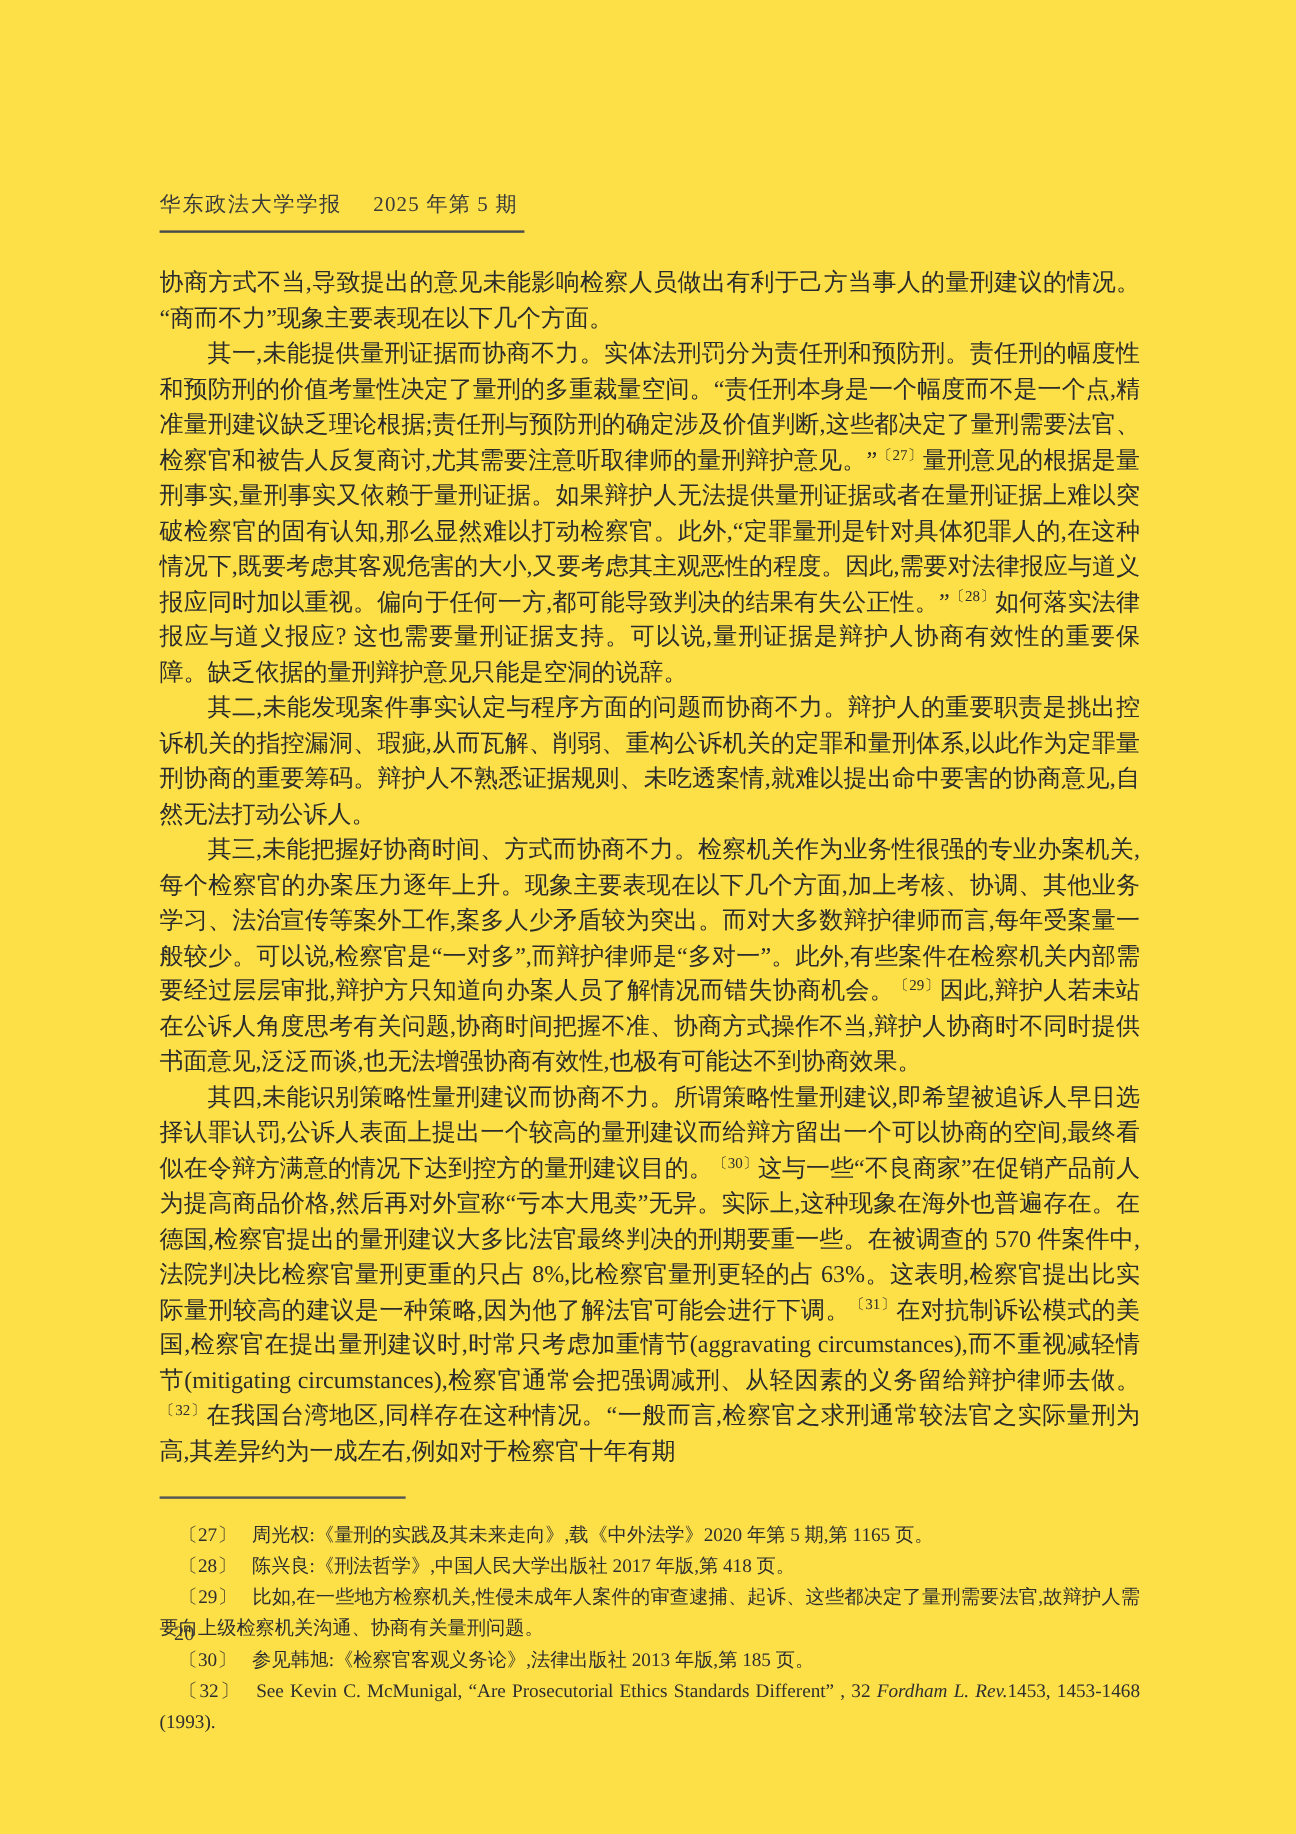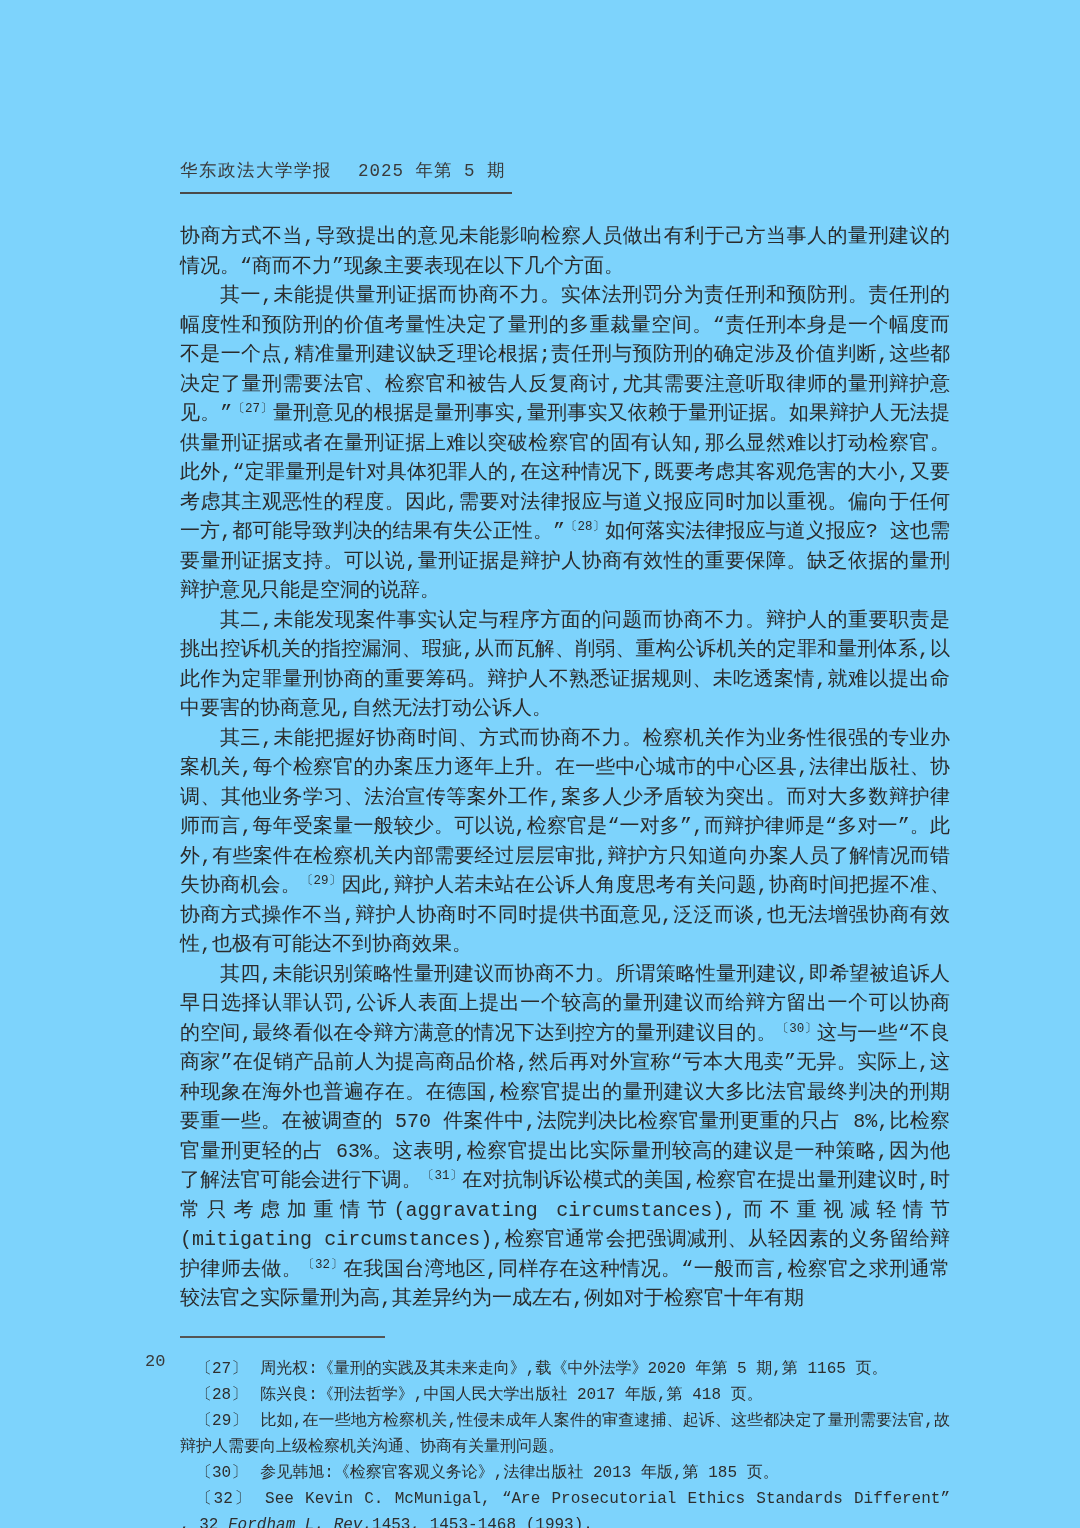--- a/index.html
+++ b/index.html
@@ -1,25 +1,24 @@
 <!DOCTYPE html>
 <html lang="zh"><head>
 <meta charset="utf-8">
 <style>
   html,body { margin:0; padding:0; background:#e8e8e8; }
   .page {
     position:relative;
     width:1080px; height:1528px;
     margin:0 auto;
-    background:#7dd3fc;
-    font-family:Liberation Mono, monospace;
+    background:#fde047;
+    font-family:Liberation Serif, serif;
     color:#2b2b2b;
     box-sizing:border-box;
     overflow:hidden;
-    padding-left:47px;
   }
   .content {
     box-sizing:border-box;
     padding:158px 130px 0 133px;
   }
   .journal-header {
     display:inline-block;
     font-size:17.5px;
     letter-spacing:1.5px;
     color:#3a3a3a;
@@ -79,21 +78,21 @@
       <span>华东政法大学学报</span><span class="issue">2025 年第 5 期</span>
     </div>
 
     <div class="article-body">
       <p class="continuation"><span>协商方式不当,导致提出的意见未能影响检察人员做出有利于己方当事人的量刑建议的情况。“商而不力”现象主要表现在以下几个方面。</span></p>
 
       <p><span>其一,未能提供量刑证据而协商不力。实体法刑罚分为责任刑和预防刑。责任刑的幅度性和预防刑的价值考量性决定了量刑的多重裁量空间。“责任刑本身是一个幅度而不是一个点,精准量刑建议缺乏理论根据;责任刑与预防刑的确定涉及价值判断,这些都决定了量刑需要法官、检察官和被告人反复商讨,尤其需要注意听取律师的量刑辩护意见。”</span><span class="sup">〔27〕</span><span>量刑意见的根据是量刑事实,量刑事实又依赖于量刑证据。如果辩护人无法提供量刑证据或者在量刑证据上难以突破检察官的固有认知,那么显然难以打动检察官。此外,“定罪量刑是针对具体犯罪人的,在这种情况下,既要考虑其客观危害的大小,又要考虑其主观恶性的程度。因此,需要对法律报应与道义报应同时加以重视。偏向于任何一方,都可能导致判决的结果有失公正性。”</span><span class="sup">〔28〕</span><span>如何落实法律报应与道义报应? 这也需要量刑证据支持。可以说,量刑证据是辩护人协商有效性的重要保障。缺乏依据的量刑辩护意见只能是空洞的说辞。</span></p>
 
       <p><span>其二,未能发现案件事实认定与程序方面的问题而协商不力。辩护人的重要职责是挑出控诉机关的指控漏洞、瑕疵,从而瓦解、削弱、重构公诉机关的定罪和量刑体系,以此作为定罪量刑协商的重要筹码。辩护人不熟悉证据规则、未吃透案情,就难以提出命中要害的协商意见,自然无法打动公诉人。</span></p>
 
-      <p><span>其三,未能把握好协商时间、方式而协商不力。检察机关作为业务性很强的专业办案机关,每个检察官的办案压力逐年上升。在一些中心城市的中心区县,法律出版社、协调、其他业务学习、法治宣传等案外工作,案多人少矛盾较为突出。而对大多数辩护律师而言,每年受案量一般较少。可以说,检察官是“一对多”,而辩护律师是“多对一”。此外,有些案件在检察机关内部需要经过层层审批,辩护方只知道向办案人员了解情况而错失协商机会。</span><span class="sup">〔29〕</span><span>因此,辩护人若未站在公诉人角度思考有关问题,协商时间把握不准、协商方式操作不当,辩护人协商时不同时提供书面意见,泛泛而谈,也无法增强协商有效性,也极有可能达不到协商效果。</span></p>
+      <p><span>其三,未能把握好协商时间、方式而协商不力。检察机关作为业务性很强的专业办案机关,每个检察官的办案压力逐年上升。现象主要表现在以下几个方面,加上考核、协调、其他业务学习、法治宣传等案外工作,案多人少矛盾较为突出。而对大多数辩护律师而言,每年受案量一般较少。可以说,检察官是“一对多”,而辩护律师是“多对一”。此外,有些案件在检察机关内部需要经过层层审批,辩护方只知道向办案人员了解情况而错失协商机会。</span><span class="sup">〔29〕</span><span>因此,辩护人若未站在公诉人角度思考有关问题,协商时间把握不准、协商方式操作不当,辩护人协商时不同时提供书面意见,泛泛而谈,也无法增强协商有效性,也极有可能达不到协商效果。</span></p>
 
       <p><span>其四,未能识别策略性量刑建议而协商不力。所谓策略性量刑建议,即希望被追诉人早日选择认罪认罚,公诉人表面上提出一个较高的量刑建议而给辩方留出一个可以协商的空间,最终看似在令辩方满意的情况下达到控方的量刑建议目的。</span><span class="sup">〔30〕</span><span>这与一些“不良商家”在促销产品前人为提高商品价格,然后再对外宣称“亏本大甩卖”无异。实际上,这种现象在海外也普遍存在。在德国,检察官提出的量刑建议大多比法官最终判决的刑期要重一些。在被调查的 570 件案件中,法院判决比检察官量刑更重的只占 8%,比检察官量刑更轻的占 63%。这表明,检察官提出比实际量刑较高的建议是一种策略,因为他了解法官可能会进行下调。</span><span class="sup">〔31〕</span><span>在对抗制诉讼模式的美国,检察官在提出量刑建议时,时常只考虑加重情节(aggravating circumstances),而不重视减轻情节(mitigating circumstances),检察官通常会把强调减刑、从轻因素的义务留给辩护律师去做。</span><span class="sup">〔32〕</span><span>在我国台湾地区,同样存在这种情况。“一般而言,检察官之求刑通常较法官之实际量刑为高,其差异约为一成左右,例如对于检察官十年有期</span></p>
     </div>
 
     <div class="fn-sep"></div>
 
     <div class="footnotes">
       <p><span class="fn-label">〔27〕</span><span>周光权:《量刑的实践及其未来走向》,载《中外法学》2020 年第 5 期,第 1165 页。</span></p>
       <p><span class="fn-label">〔28〕</span><span>陈兴良:《刑法哲学》,中国人民大学出版社 2017 年版,第 418 页。</span></p>
       <p><span class="fn-label">〔29〕</span><span>比如,在一些地方检察机关,性侵未成年人案件的审查逮捕、起诉、这些都决定了量刑需要法官,故辩护人需要向上级检察机关沟通、协商有关量刑问题。</span></p>

